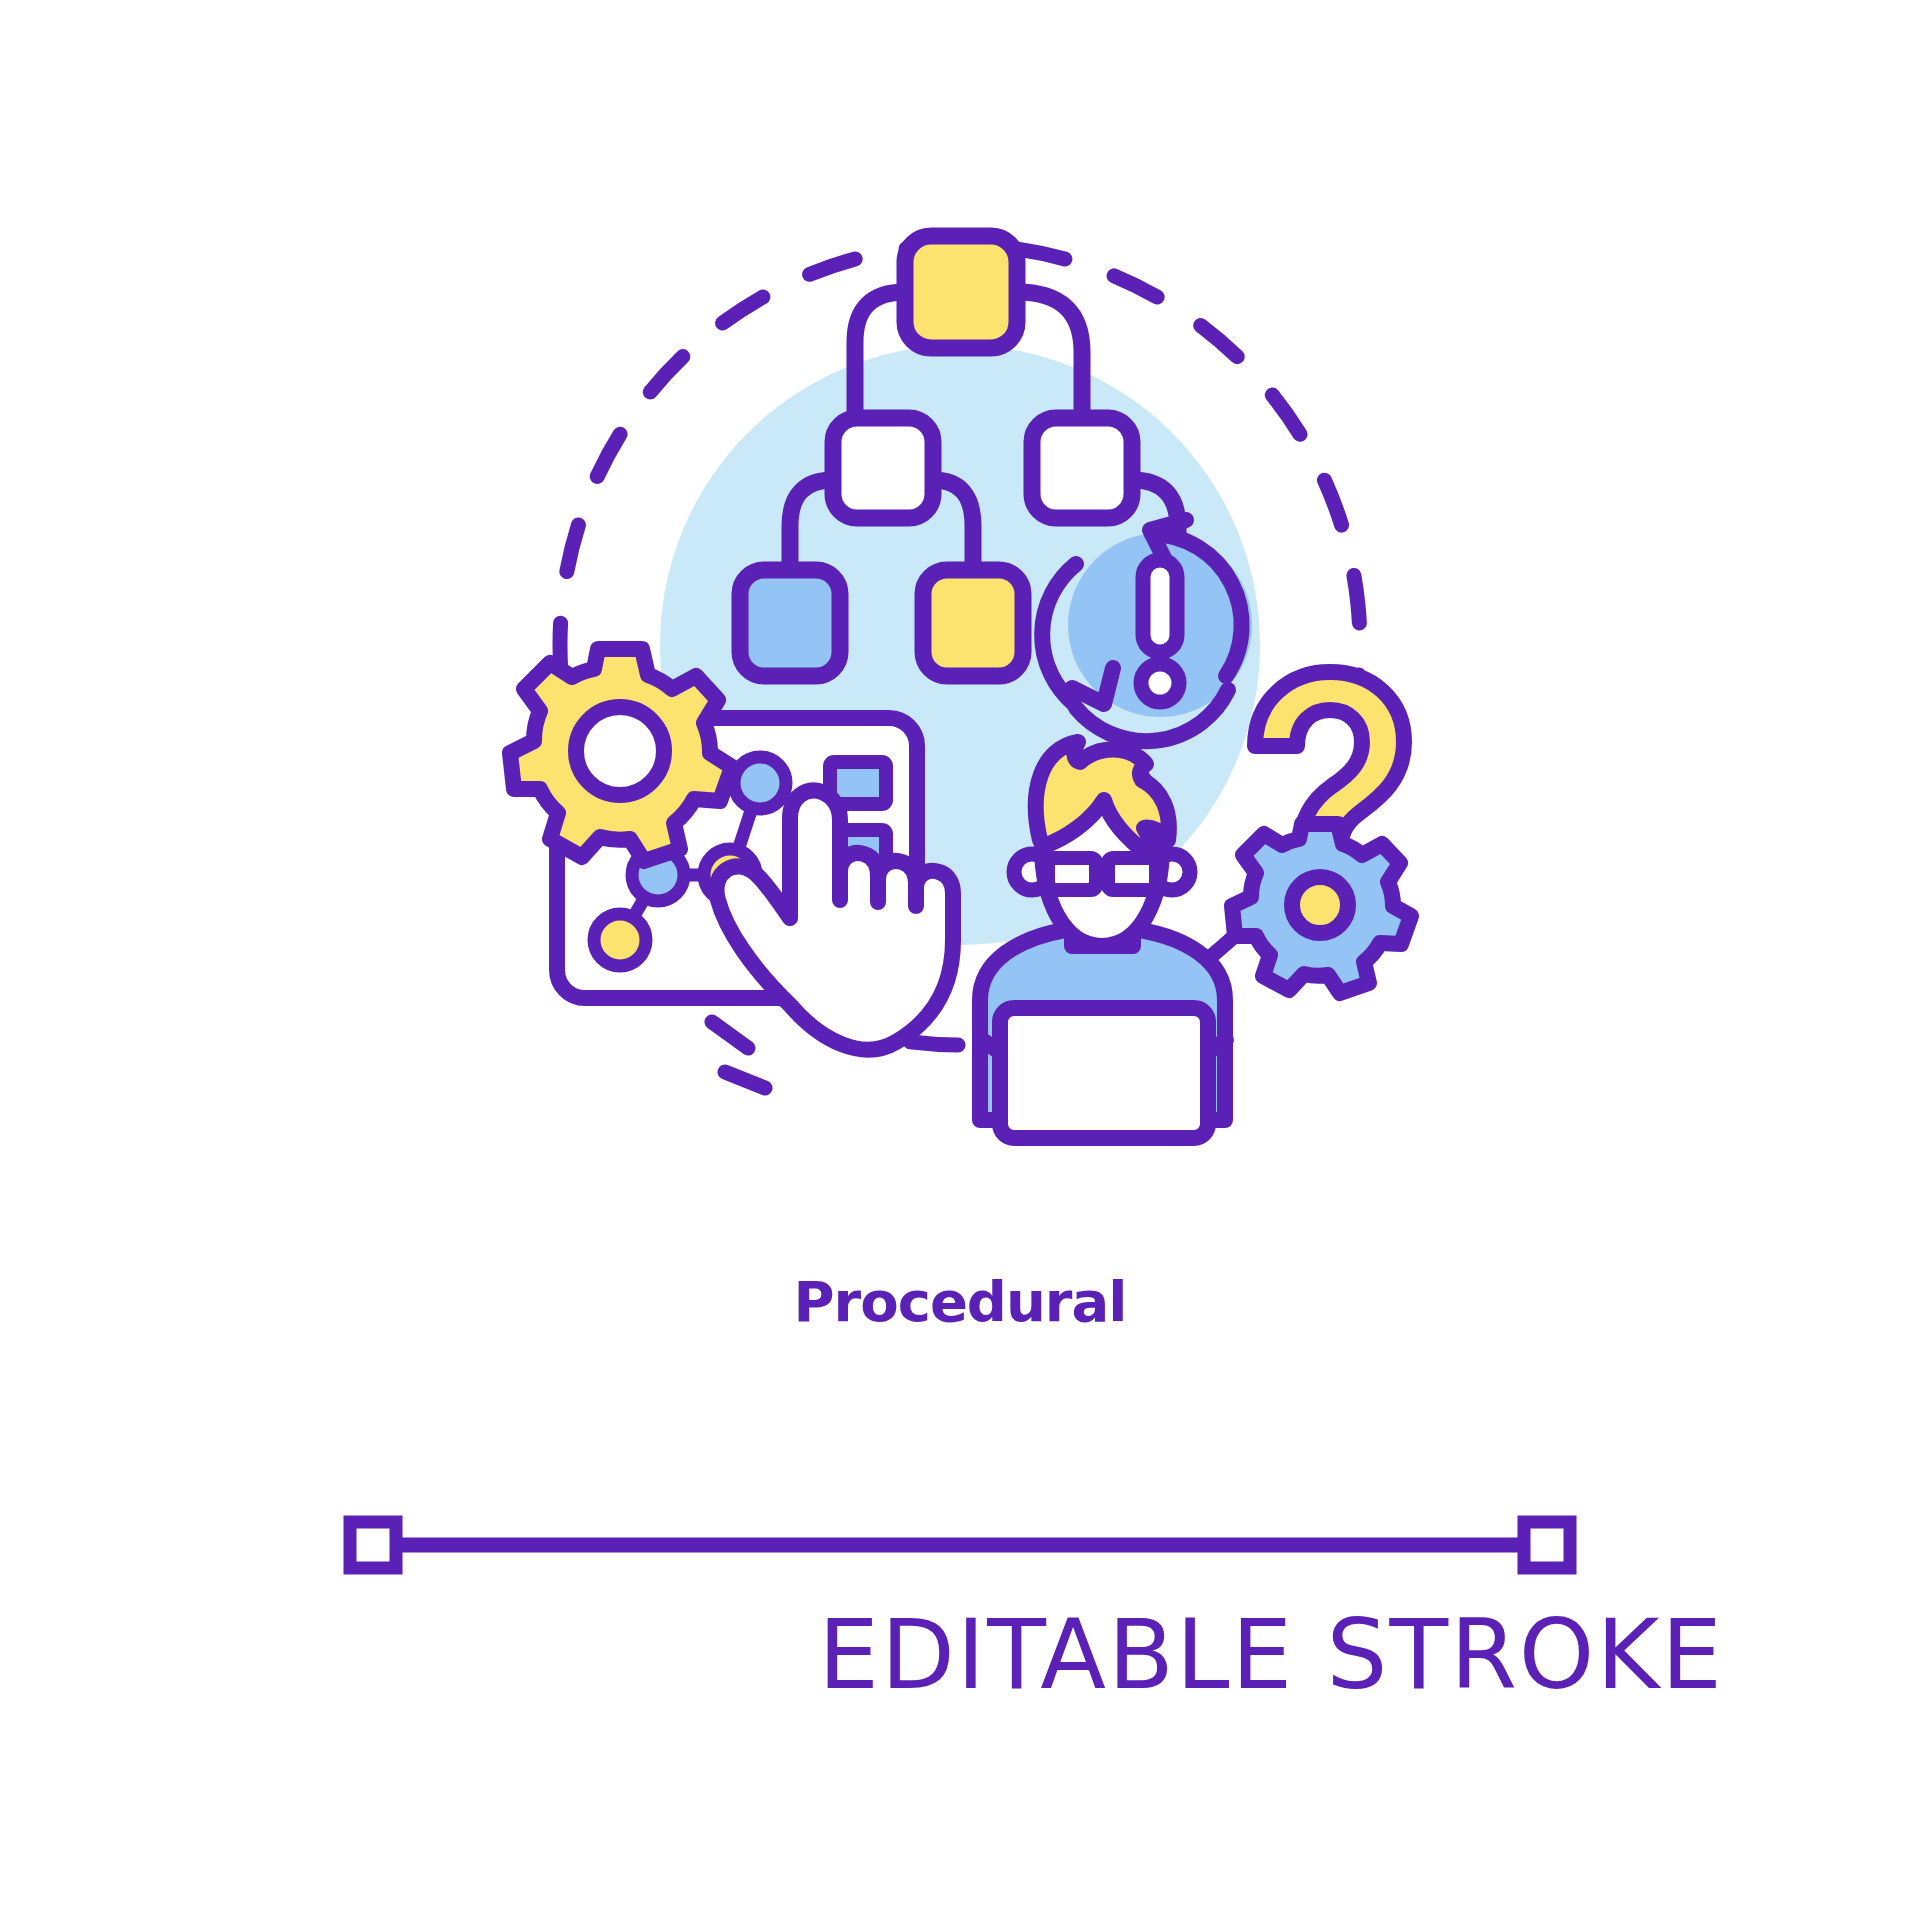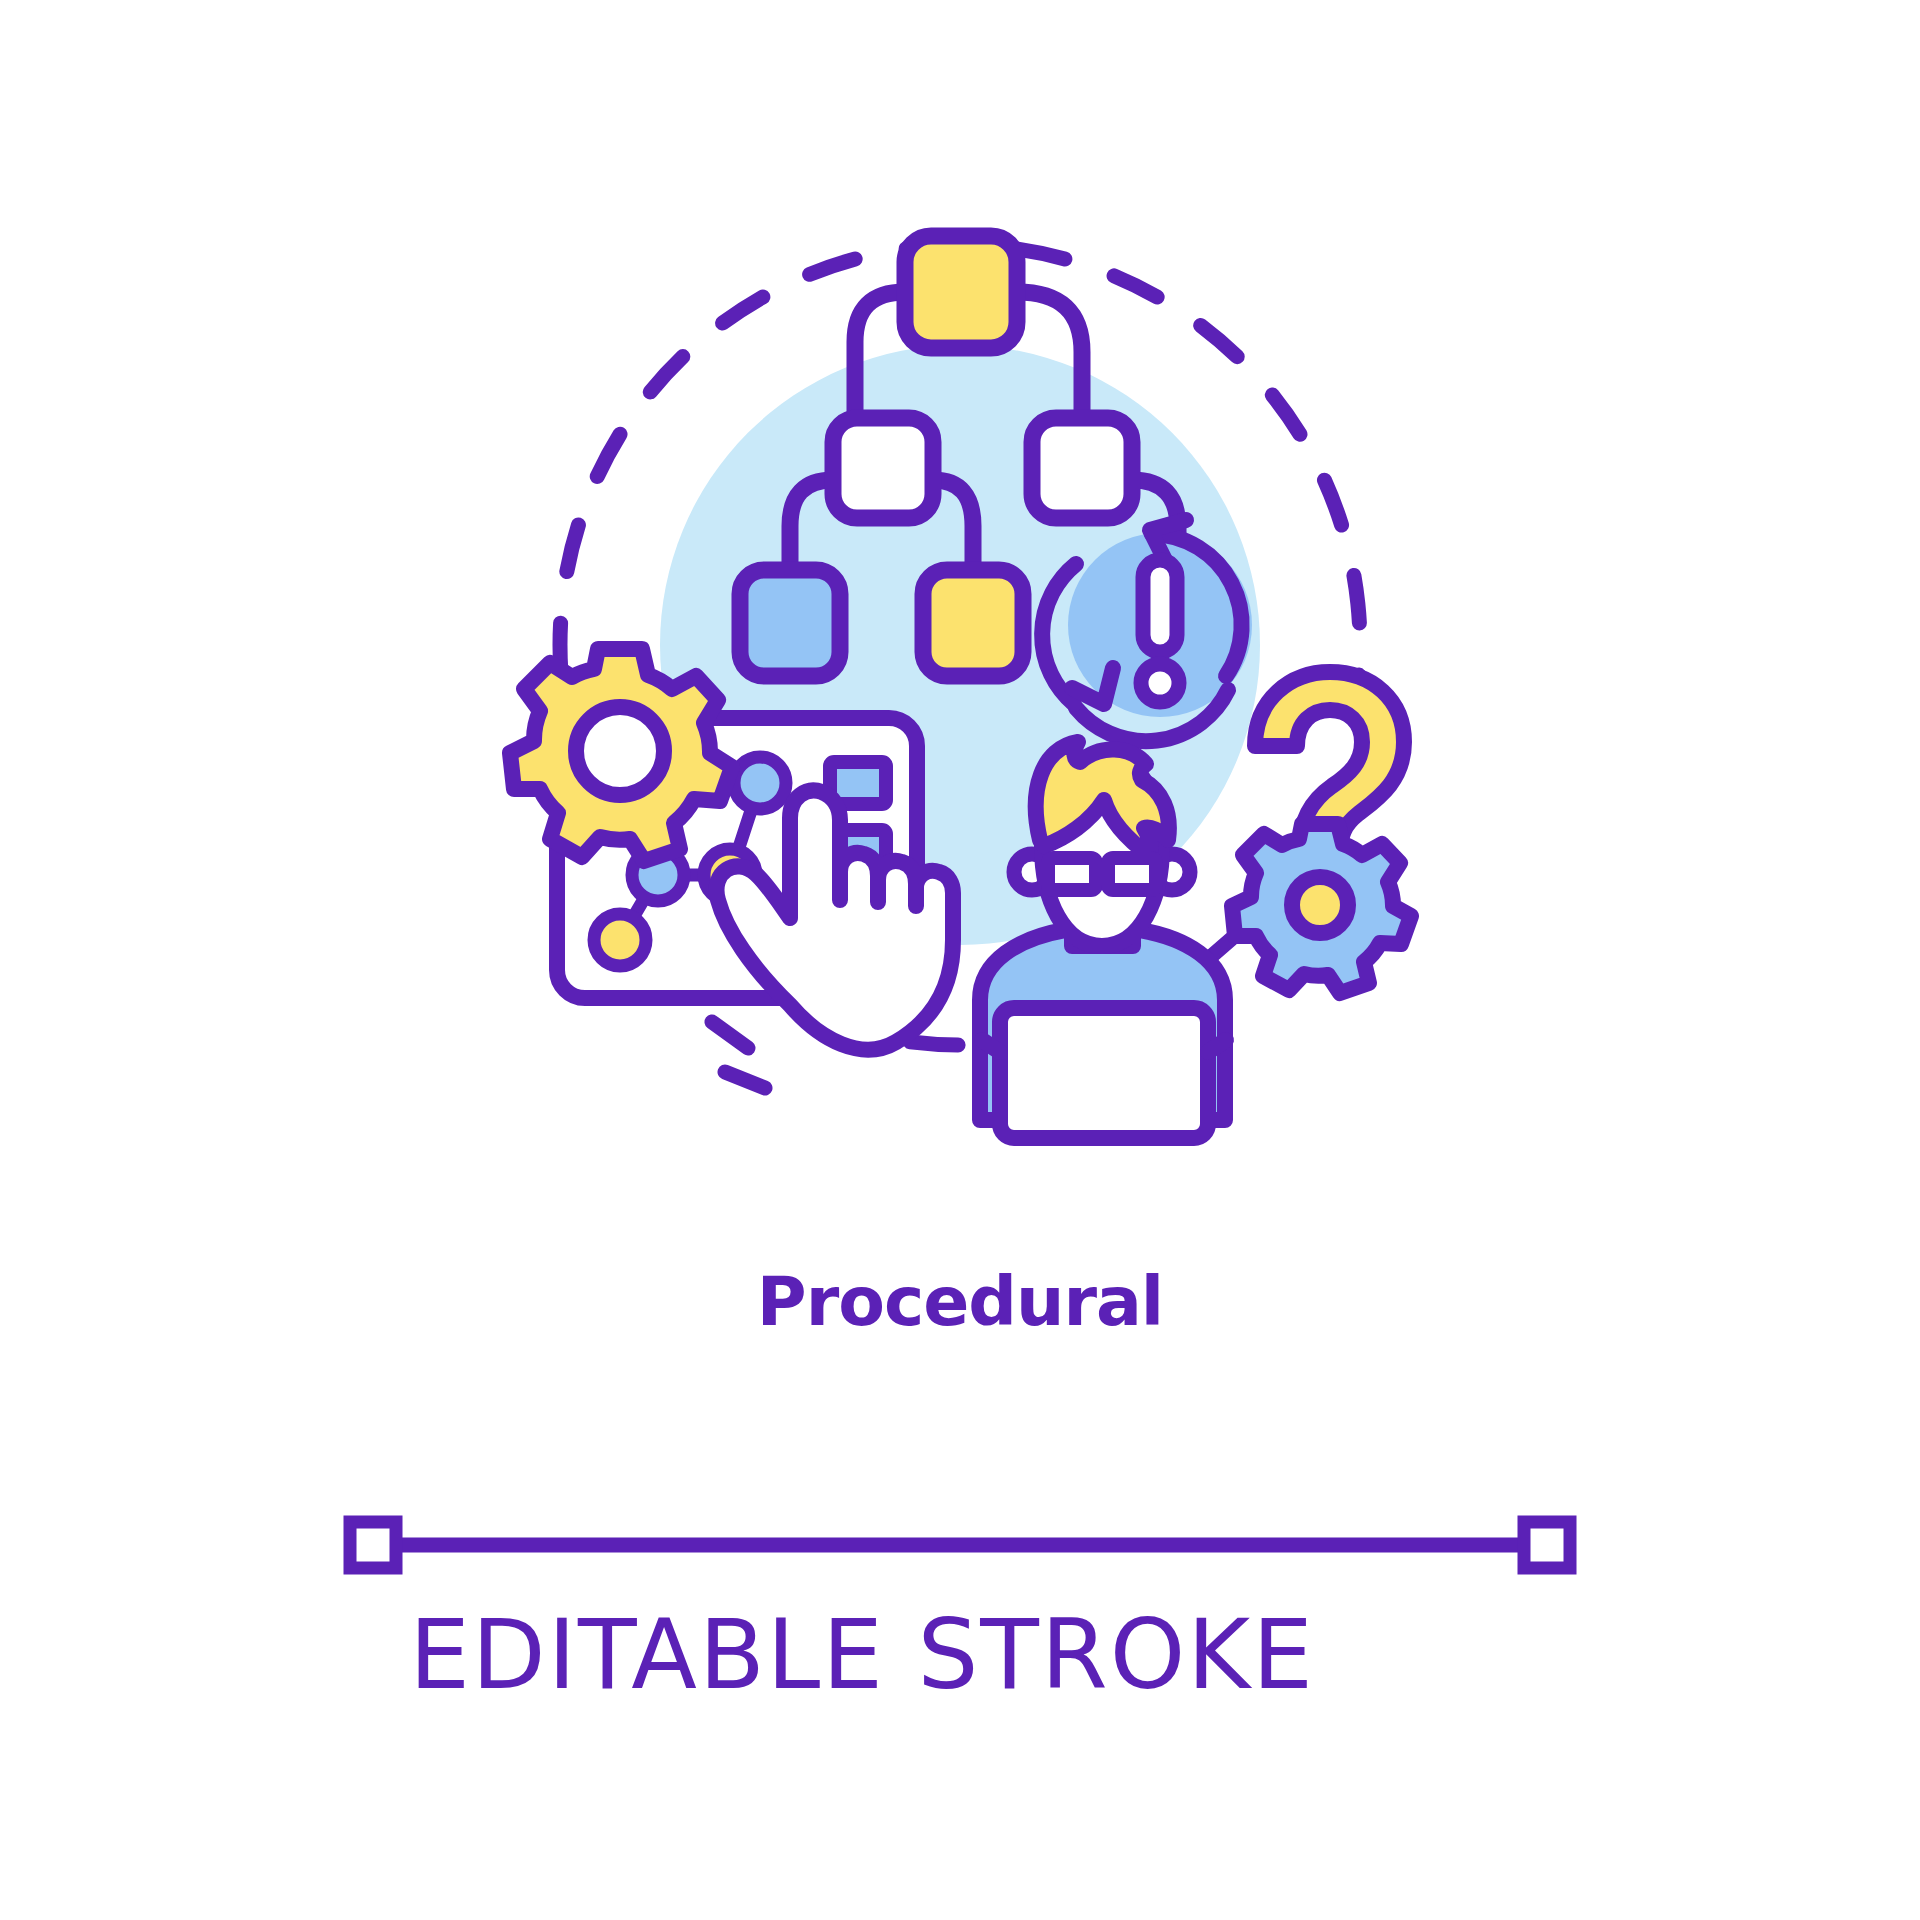--- a/index.html
+++ b/index.html
@@ -30,39 +30,39 @@
     position: absolute;
     left: 0;
     top: 1255px;
     width: 1920px;
     text-align: center;
   }
   .title-line {
     display: block;
     font-family: "DejaVu Sans", sans-serif;
     font-weight: bold;
-    font-size: 68px;
+    font-size: 56px;
     line-height: 94px;
     letter-spacing: -1px;
     color: #5B21B6;
     white-space: nowrap;
   }
   #stroke-indicator {
     position: absolute;
     left: 0;
     top: 1500px;
     width: 1920px;
     height: 90px;
   }
   #editable-stroke-label {
     position: absolute;
     left: 0;
     top: 1600px;
     width: 1724px;
-    text-align: center;
+    text-align: right;
     font-family: "DejaVu Sans", sans-serif;
     font-weight: normal;
     font-size: 96px;
     line-height: 110px;
     letter-spacing: 2px;
     color: #5B21B6;
     white-space: nowrap;
   }
 </style>
 </head>

